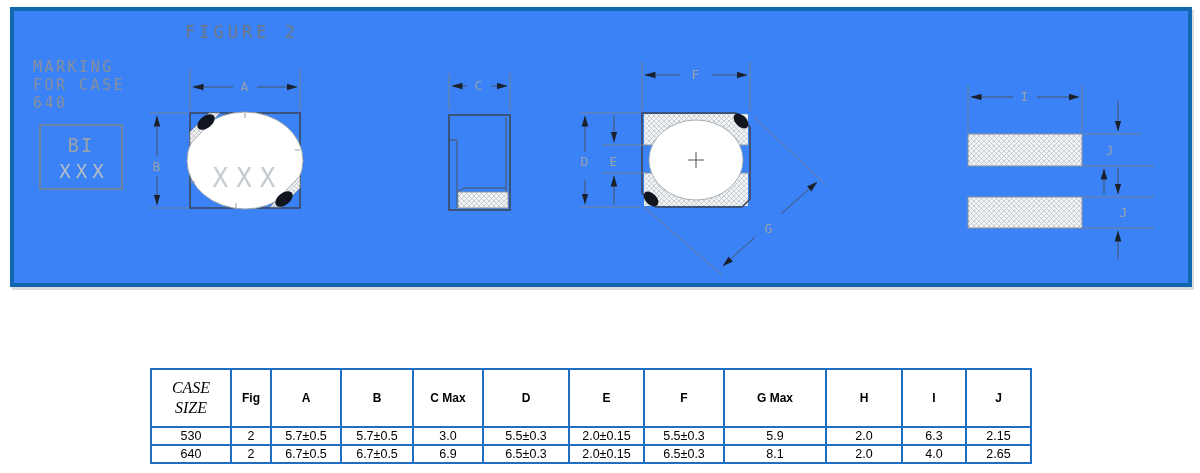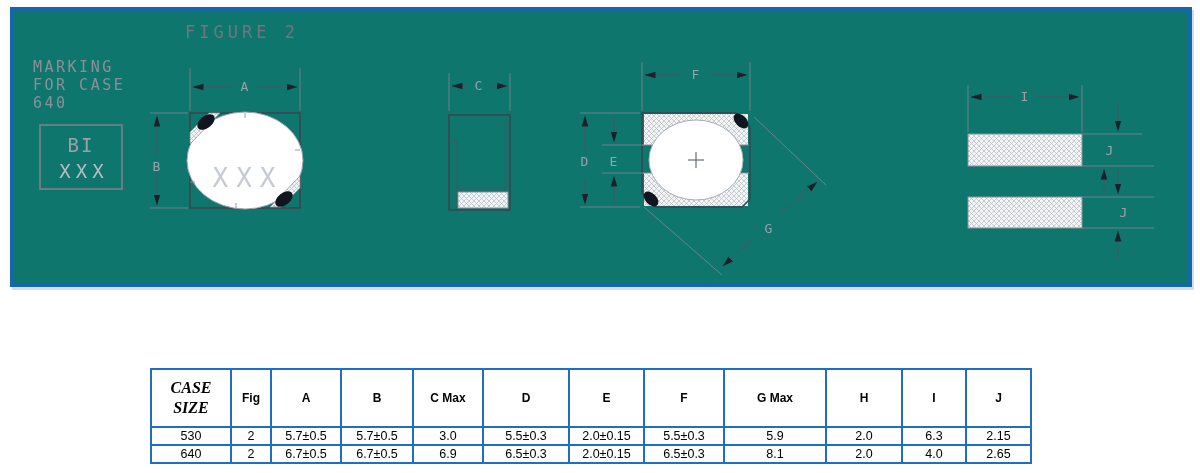--- a/index.html
+++ b/index.html
@@ -1,20 +1,20 @@
 <!DOCTYPE html>
 <html><head>
 <meta charset="utf-8">
 <style>
   html,body{margin:0;padding:0;background:#ffffff;}
   body{width:1200px;height:473px;position:relative;font-family:"Liberation Sans",sans-serif;}
 
   .drawing-panel{
     position:absolute;left:10px;top:7px;width:1182px;height:280px;
-    box-sizing:border-box;border:4px solid #1267ae;background:#0f766e;
+    box-sizing:border-box;border:4px solid #1267ae;background:#3b82f6;
     box-shadow:2px 3px 0 #d9dcdf;
   }
   .drawing-panel svg{display:block;}
 
   
   .figtitle{font-family:"DejaVu Sans Mono",monospace;font-size:17px;fill:#6f7681;letter-spacing:4px;}
   .marknote{font-family:"DejaVu Sans Mono",monospace;font-size:15px;fill:#8a9099;letter-spacing:2.5px;}
   .dimlbl{font-family:"DejaVu Sans Mono",monospace;font-size:13px;fill:#9aa1ab;text-anchor:middle;letter-spacing:1px;}
   .markbi{font-family:"DejaVu Sans Mono",monospace;font-size:19px;fill:#9aa1ab;text-anchor:middle;letter-spacing:2px;}
   .markxxx{font-family:"DejaVu Sans Mono",monospace;font-size:19px;fill:#b7bcc4;text-anchor:middle;letter-spacing:5px;}
@@ -30,21 +30,21 @@
     position:absolute;left:150px;top:368px;border-collapse:collapse;
     font-family:"Liberation Sans",sans-serif;font-size:12.5px;color:#000;
     table-layout:fixed;
   }
   .dim-table th,.dim-table td{
     border:2px solid #1e6fc1;text-align:center;vertical-align:middle;
     padding:0 2px;background:#ffffff;overflow:hidden;
   }
   .dim-table th{font-weight:bold;height:56px;font-size:12px;}
   .dim-table th.case-size{
-    font-family:"Liberation Serif",serif;font-style:italic;font-weight:bold;
+    font-family:"Liberation Serif",serif;font-style:italic;font-weight:normal;
     font-size:16px;line-height:1.25;
   }
   .dim-table td{height:16px;font-size:12.5px;text-align:center;}
 </style>
 </head>
 <body>
 
 <div class="drawing-panel">
 <svg width="1174" height="326" viewBox="0 0 1174 326">
   <defs>

